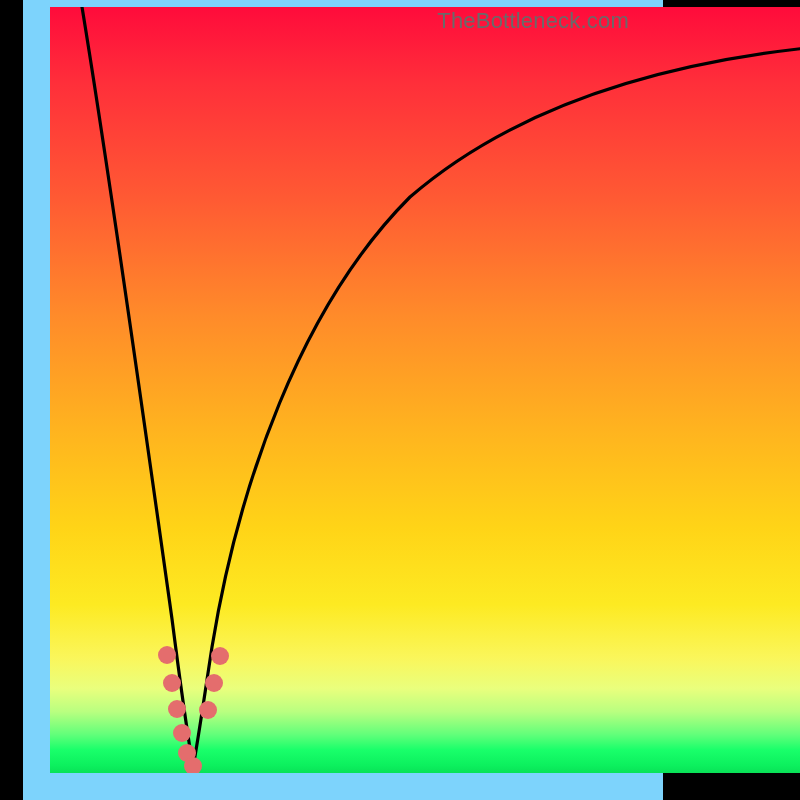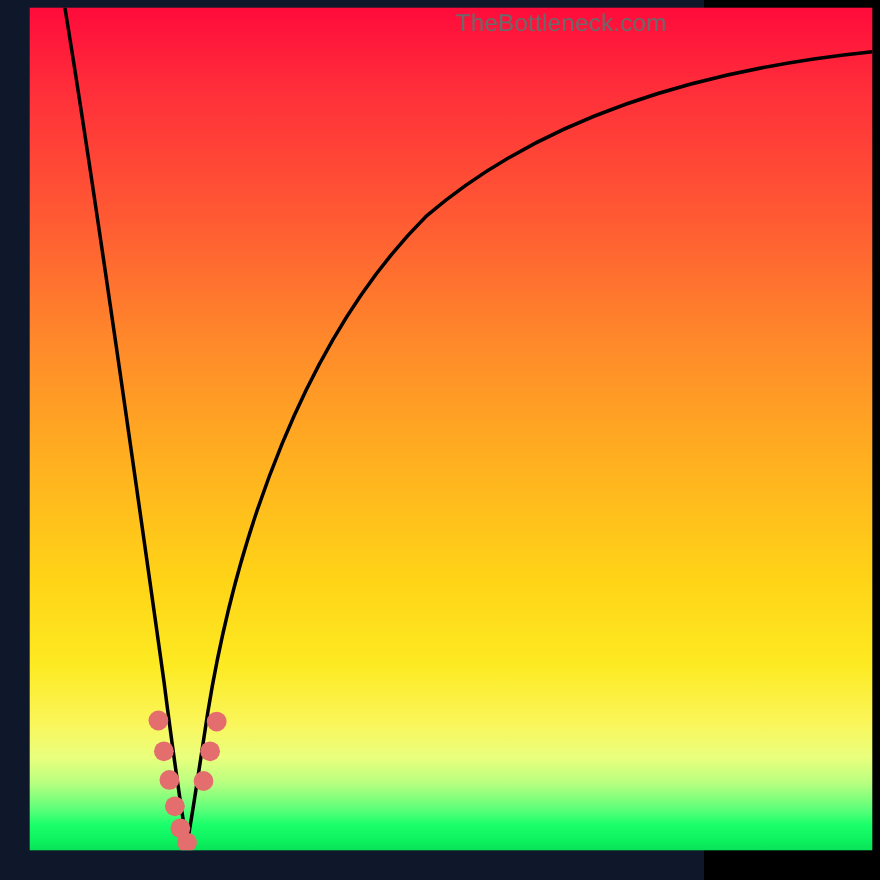--- a/index.html
+++ b/index.html
@@ -8,21 +8,22 @@
     width: 800px;
     height: 800px;
     overflow: hidden;
     background: #000;
     font-family: Arial, Helvetica, sans-serif;
   }
   .frame {
     position: relative;
     width: 640px;
     height: 800px;
-    background: #0f172a;
+    background: #7dd3fc;
+    margin-left: 23px;
   }
   .plot {
     position: absolute;
     left: 27px;
     top: 7px;
     width: 766px;
     height: 766px;
     
     background: linear-gradient(
       to bottom,

